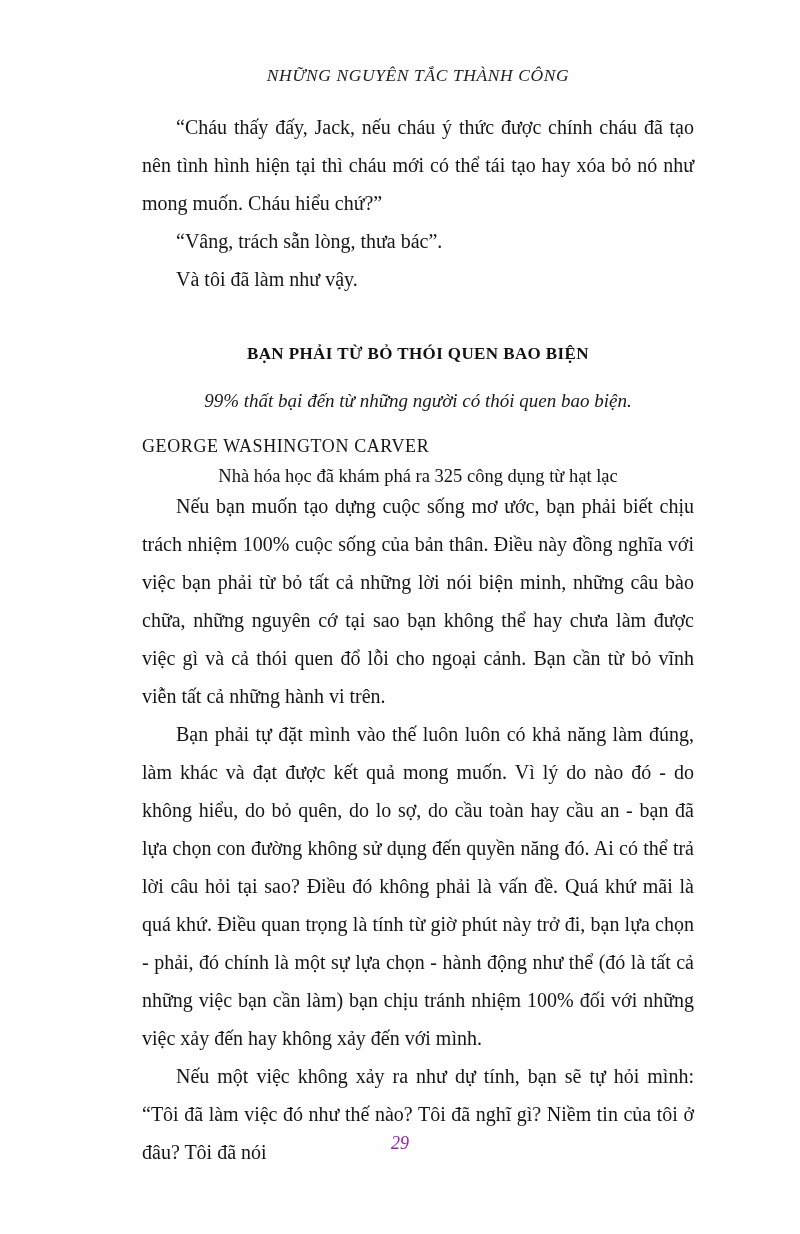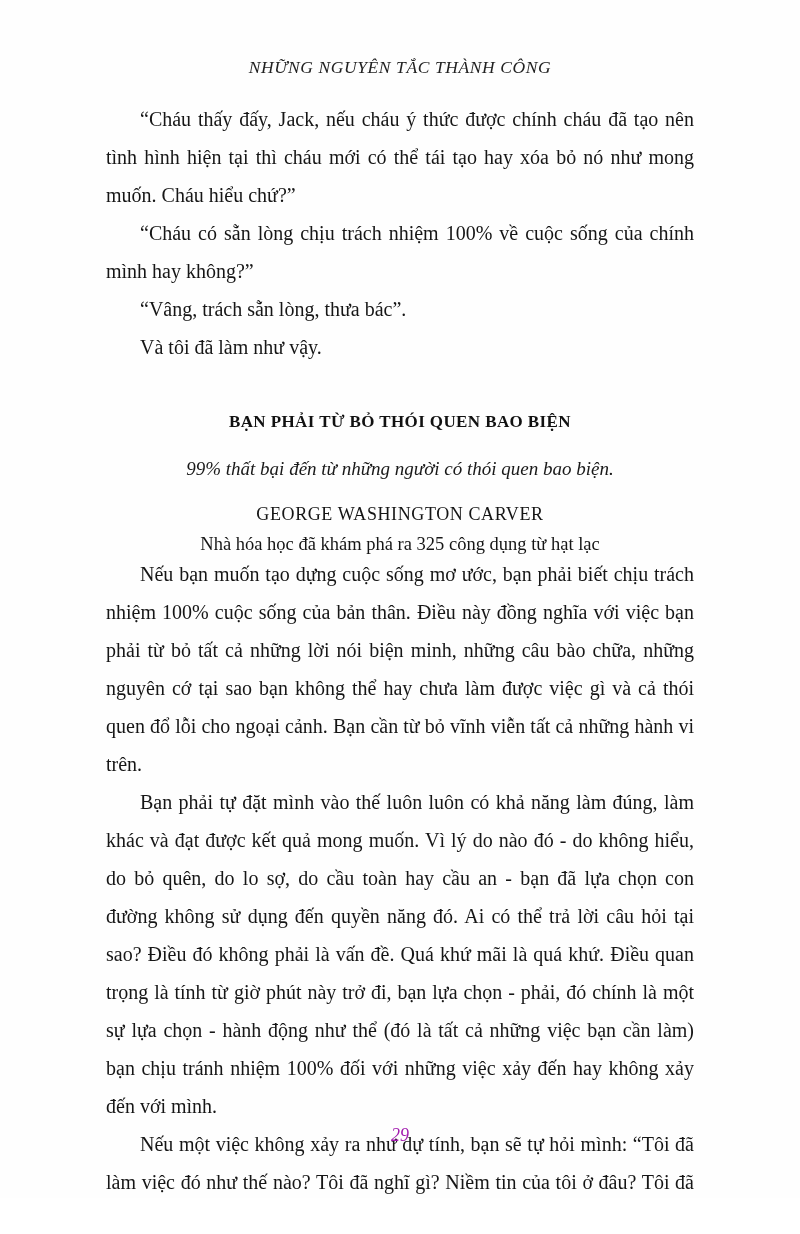--- a/index.html
+++ b/index.html
@@ -4,26 +4,27 @@
 <style>
   html, body {
     margin: 0;
     padding: 0;
     background: #ffffff;
   }
   .page {
     position: relative;
     width: 800px;
     height: 1198px;
-    margin: 0 auto;
+    margin: 8px auto;
     background: #fefefe;
     color: #1b1b1b;
     font-family: "Liberation Serif", "DejaVu Serif", serif;
     box-sizing: border-box;
     overflow: hidden;
+    padding-left: 36px;
   }
   .running-header {
     padding-top: 57px;
     text-align: center;
     font-style: italic;
     font-size: 17.5px;
     letter-spacing: 0.6px;
     color: #222;
   }
   .content {
@@ -50,21 +51,21 @@
   }
   .epigraph {
     margin: 26px 0 0 0;
     text-align: center;
     font-style: italic;
     font-size: 19px;
     color: #191919;
   }
   .attribution-name {
     margin: 24px 0 0 0;
-    text-align: center;
+    text-align: left;
     font-size: 18px;
     letter-spacing: 0.6px;
     color: #151515;
   }
   .attribution-desc {
     margin: 9px 0 0 0;
     text-align: center;
     font-size: 18.5px;
     color: #151515;
   }
@@ -86,21 +87,20 @@
 <body>
 
 <div class="page">
 
   <div class="running-header">NHỮNG NGUYÊN TẮC THÀNH CÔNG</div>
 
   <div class="content">
 
     <div class="content-top">
       <p class="para">“Cháu thấy đấy, Jack, nếu cháu ý thức được chính cháu đã tạo nên tình hình hiện tại thì cháu mới có thể tái tạo hay xóa bỏ nó như mong muốn. Cháu hiểu chứ?”</p>
-      <p class="para">“Cháu có sẵn lòng chịu trách nhiệm 100% về cuộc sống của chính mình hay không?”</p>
       <p class="para">“Vâng, trách sẵn lòng, thưa bác”.</p>
       <p class="para">Và tôi đã làm như vậy.</p>
     </div>
 
     <h2 class="section-heading">BẠN PHẢI TỪ BỎ THÓI QUEN BAO BIỆN</h2>
 
     <p class="epigraph">99% thất bại đến từ những người có thói quen bao biện.</p>
 
     <p class="attribution-name">GEORGE WASHINGTON CARVER</p>
 

